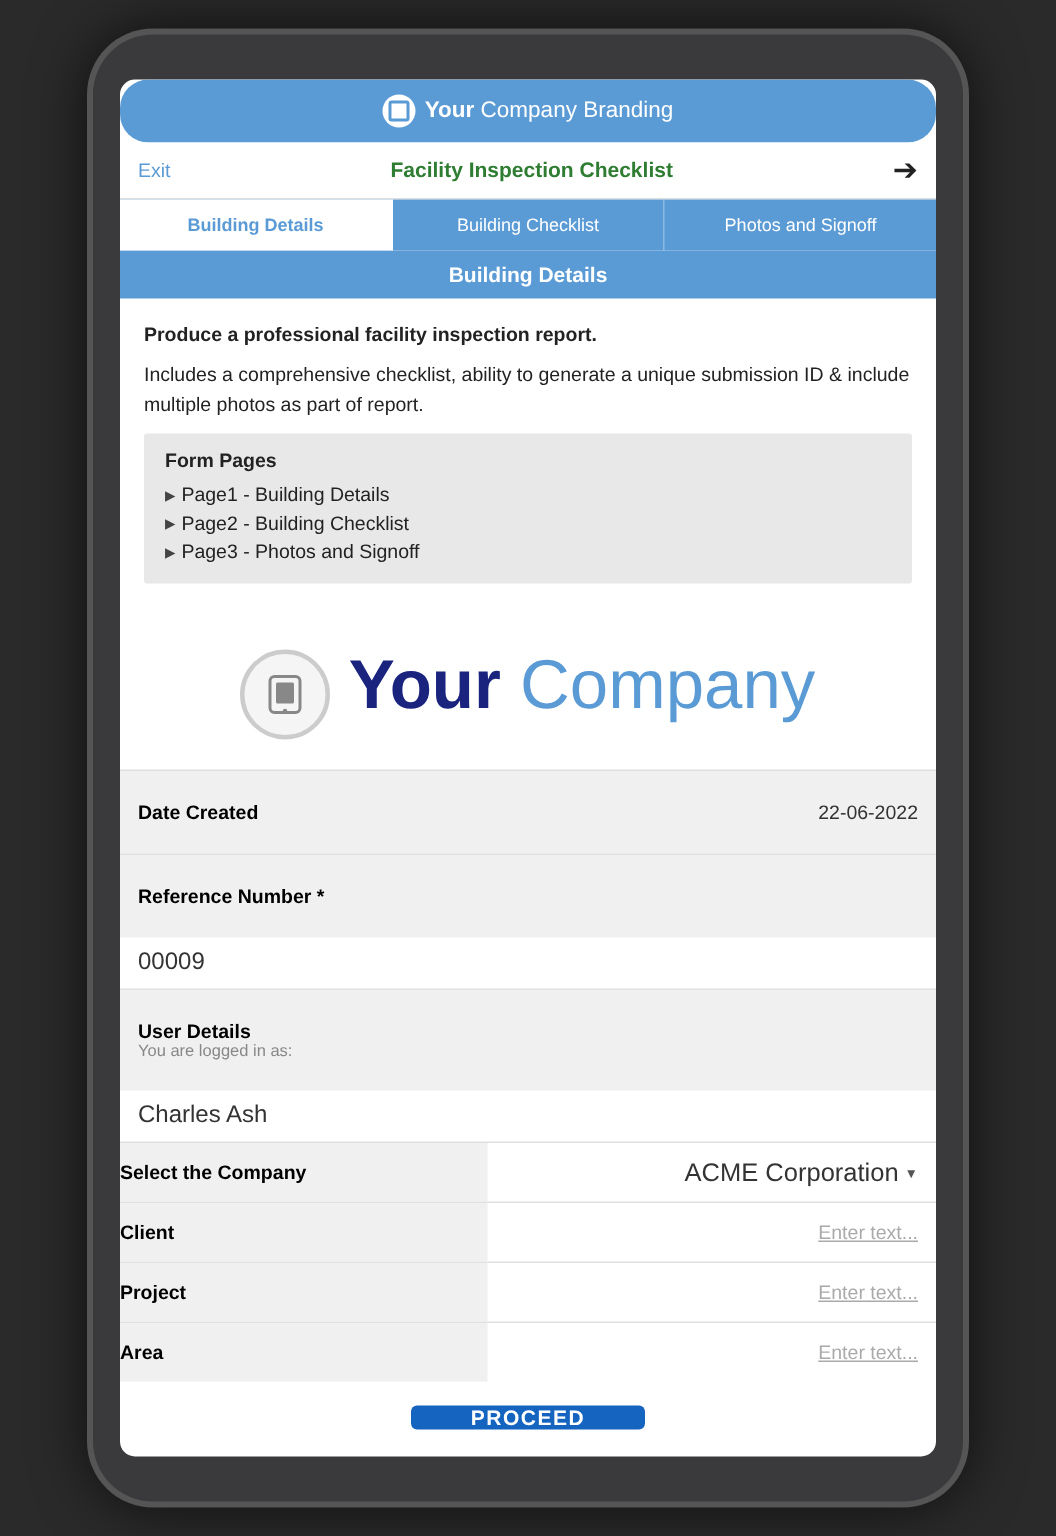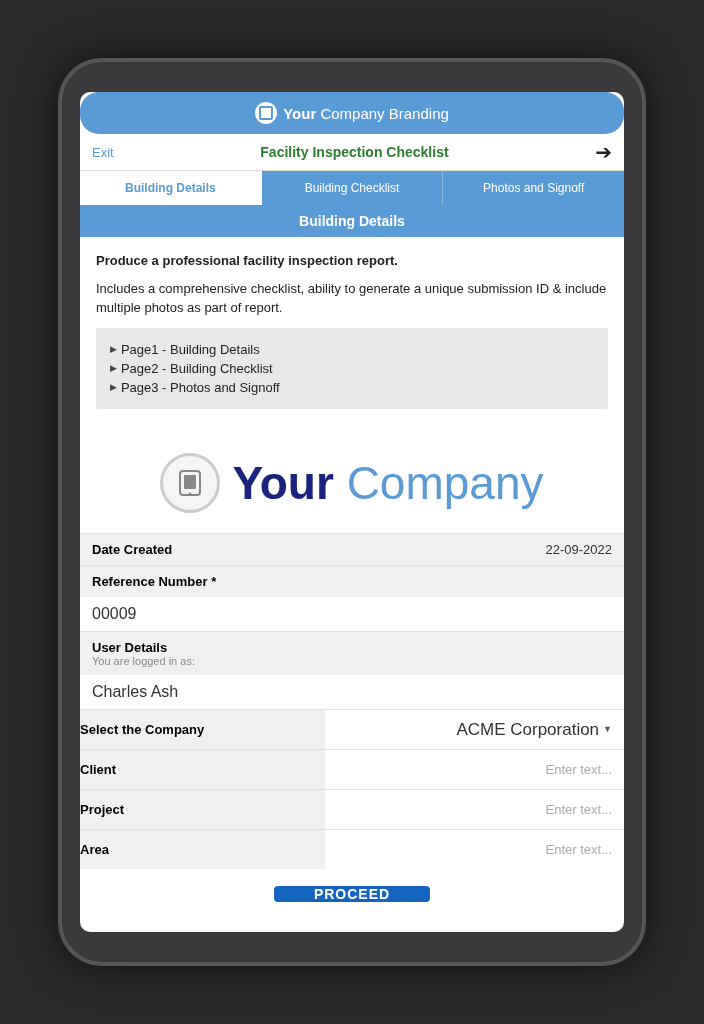--- a/index.html
+++ b/index.html
@@ -169,21 +169,21 @@
 
     .form-pages-list li::before {
       content: '▶';
       font-size: 9px;
       color: #444;
     }
 
     
     .logo-area {
       display: flex;
-      align-items: center;
+      align-items: flex-start;
       justify-content: center;
       padding: 20px 10px;
       gap: 12px;
     }
 
     .logo-icon {
       width: 60px;
       height: 60px;
       border-radius: 50%;
       border: 3px solid #ccc;
@@ -215,21 +215,21 @@
       font-weight: 400;
     }
 
     
     .field-row {
       border-top: 1px solid #e0e0e0;
     }
 
     .field-label-row {
       background: #f0f0f0;
-      padding: 8px 12px;
+      padding: 20px 12px;
       font-weight: bold;
       font-size: 13px;
       display: flex;
       justify-content: space-between;
       align-items: center;
     }
 
     .field-label-row .field-value {
       font-weight: normal;
       color: #333;
@@ -272,20 +272,21 @@
     }
 
     .field-with-input .field-input-part input {
       width: 100%;
       border: none;
       outline: none;
       font-size: 13px;
       color: #aaa;
       background: transparent;
       text-align: right;
+      text-decoration: underline;
     }
 
     .field-with-input .field-input-part input::placeholder {
       color: #aaa;
     }
 
     .select-dropdown {
       appearance: none;
       border: none;
       background: transparent;
@@ -360,20 +361,21 @@
 
     <div class="section-header">Building Details</div>
 
     <div class="content">
       <p class="intro-text">
         <strong>Produce a professional facility inspection report.</strong>
       </p>
       <p class="intro-text">Includes a comprehensive checklist, ability to generate a unique submission ID &amp; include multiple photos as part of report.</p>
 
       <div class="form-pages-box">
+        <div class="form-pages-title">Form Pages</div>
         <ul class="form-pages-list">
           <li>Page1 - Building Details</li>
           <li>Page2 - Building Checklist</li>
           <li>Page3 - Photos and Signoff</li>
         </ul>
       </div>
     </div>
 
     <div class="logo-area">
       <div class="logo-icon">
@@ -384,21 +386,21 @@
         </svg>
       </div>
       <div class="logo-text">
         <span class="your">Your</span><span class="company"> Company</span>
       </div>
     </div>
 
     <div class="field-row">
       <div class="field-label-row">
         <span>Date Created</span>
-        <span class="field-value">22-09-2022</span>
+        <span class="field-value">22-06-2022</span>
       </div>
     </div>
 
     <div class="field-row">
       <div class="field-label-row">
         <span>Reference Number *</span>
       </div>
       <div class="field-input-row">
         <span>00009</span>
       </div>

